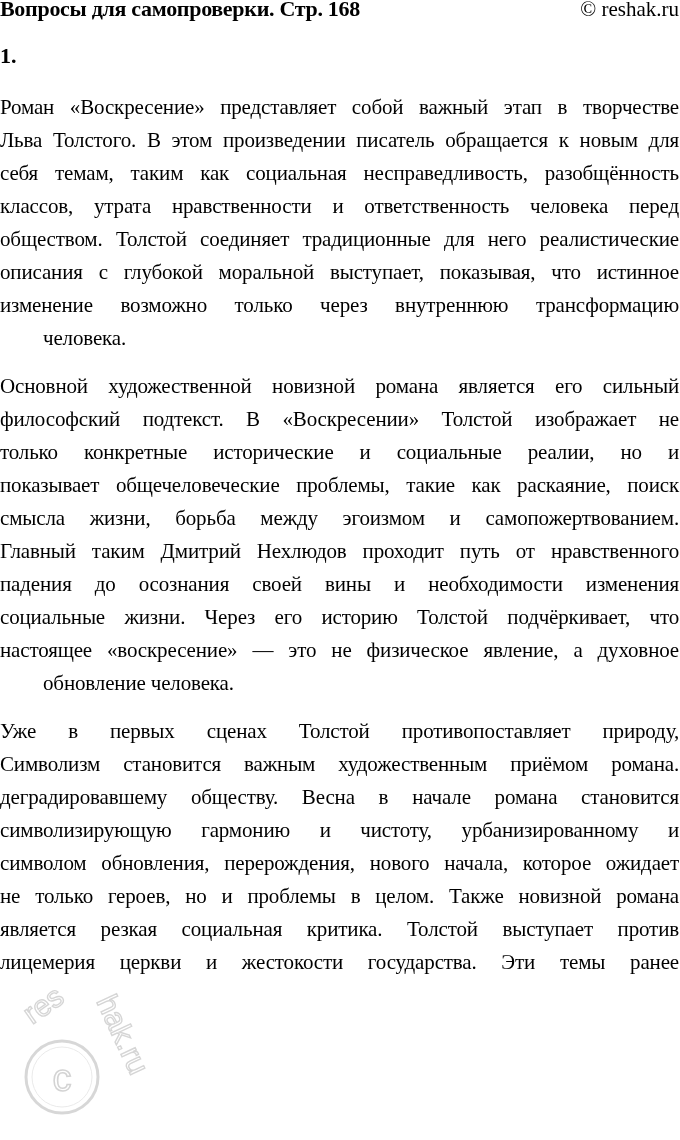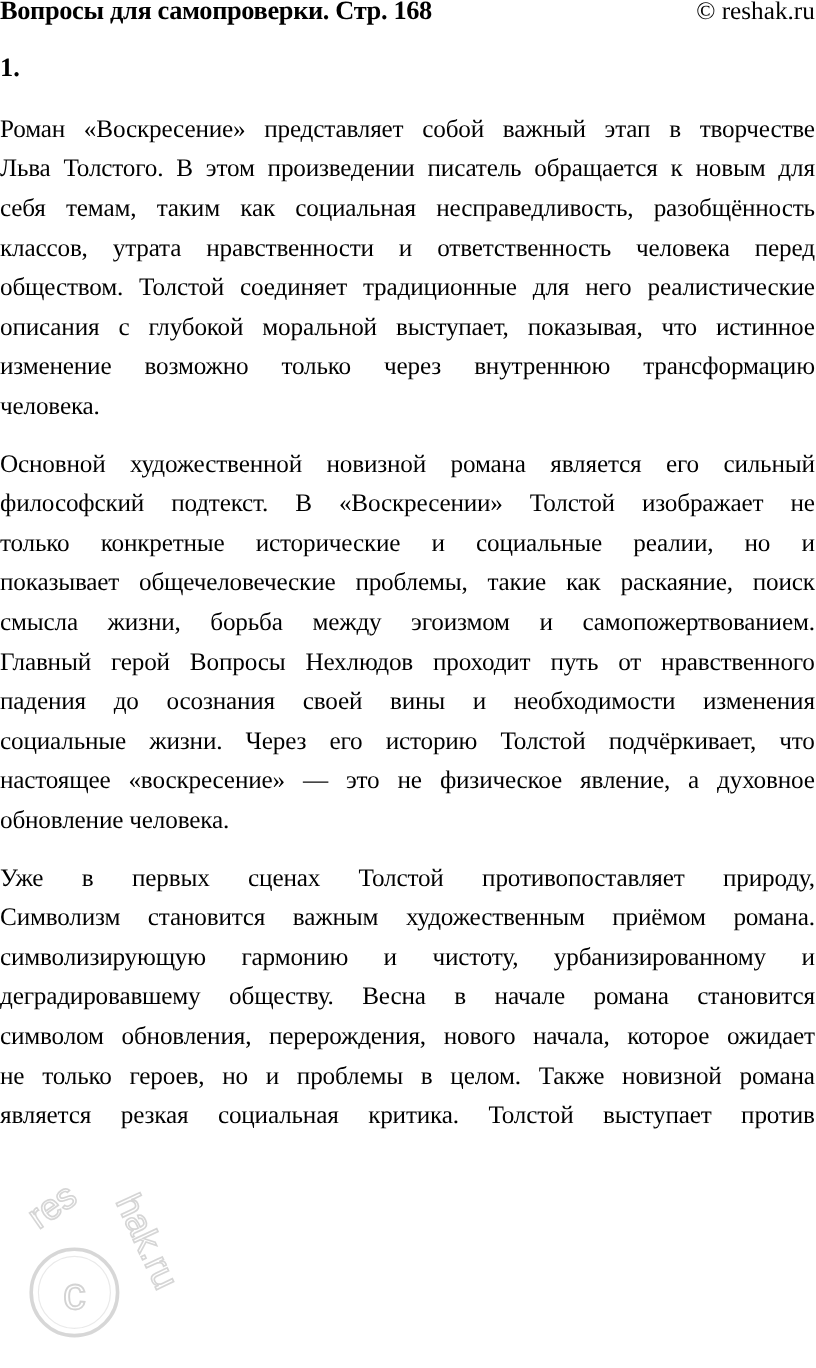--- a/index.html
+++ b/index.html
@@ -57,20 +57,21 @@
     line-height: 33px;
     white-space: nowrap;
     text-align: justify;
     text-align-last: justify;
     letter-spacing: -0.15px;
     overflow: visible;
   }
   .line.last {
     text-align: right;
     text-align-last: left;
+    padding-left: 43px;
   }
   .watermark {
     position: absolute;
     left: 10px;
     top: 985px;
     width: 180px;
     height: 160px;
     pointer-events: none;
     opacity: 0.55;
   }
@@ -95,34 +96,35 @@
     <span class="line">описания с глубокой моральной выступает, показывая, что истинное</span>
     <span class="line">изменение возможно только через внутреннюю трансформацию</span>
     <span class="line last">человека.</span>
   </div>
   <div class="para">
     <span class="line">Основной художественной новизной романа является его сильный</span>
     <span class="line">философский подтекст. В «Воскресении» Толстой изображает не</span>
     <span class="line">только конкретные исторические и социальные реалии, но и</span>
     <span class="line">показывает общечеловеческие проблемы, такие как раскаяние, поиск</span>
     <span class="line">смысла жизни, борьба между эгоизмом и самопожертвованием.</span>
-    <span class="line">Главный герой Вопросы Нехлюдов проходит путь от нравственного</span>
+    <span class="line">Главный таким Дмитрий Нехлюдов проходит путь от нравственного</span>
     <span class="line">падения до осознания своей вины и необходимости изменения</span>
     <span class="line">социальные жизни. Через его историю Толстой подчёркивает, что</span>
     <span class="line">настоящее «воскресение» — это не физическое явление, а духовное</span>
     <span class="line last">обновление человека.</span>
   </div>
   <div class="para">
     <span class="line">Уже в первых сценах Толстой противопоставляет природу,</span>
     <span class="line">Символизм становится важным художественным приёмом романа.</span>
+    <span class="line">деградировавшему обществу. Весна в начале романа становится</span>
     <span class="line">символизирующую гармонию и чистоту, урбанизированному и</span>
-    <span class="line">деградировавшему обществу. Весна в начале романа становится</span>
     <span class="line">символом обновления, перерождения, нового начала, которое ожидает</span>
     <span class="line">не только героев, но и проблемы в целом. Также новизной романа</span>
     <span class="line">является резкая социальная критика. Толстой выступает против</span>
+    <span class="line">лицемерия церкви и жестокости государства. Эти темы ранее</span>
   </div>
 </div>
 
 <svg class="watermark" viewBox="0 0 180 160" xmlns="http://www.w3.org/2000/svg">
   <circle cx="52" cy="92" r="36" fill="none" stroke="#b8b8b8" stroke-width="3"></circle>
   <circle cx="52" cy="92" r="30" fill="none" stroke="#d8d8d8" stroke-width="1"></circle>
   <text x="52" y="106" text-anchor="middle" font-family="Liberation Sans, sans-serif" font-size="38" fill="none" stroke="#b0b0b0" stroke-width="1.6">c</text>
   <text x="0" y="0" transform="translate(22,40) rotate(-35)" font-family="Liberation Sans, sans-serif" font-size="30" fill="none" stroke="#b4b4b4" stroke-width="1.4">res</text>
   <text x="0" y="0" transform="translate(86,16) rotate(65)" font-family="Liberation Sans, sans-serif" font-size="30" fill="none" stroke="#b4b4b4" stroke-width="1.4">hak.ru</text>
 </svg>

